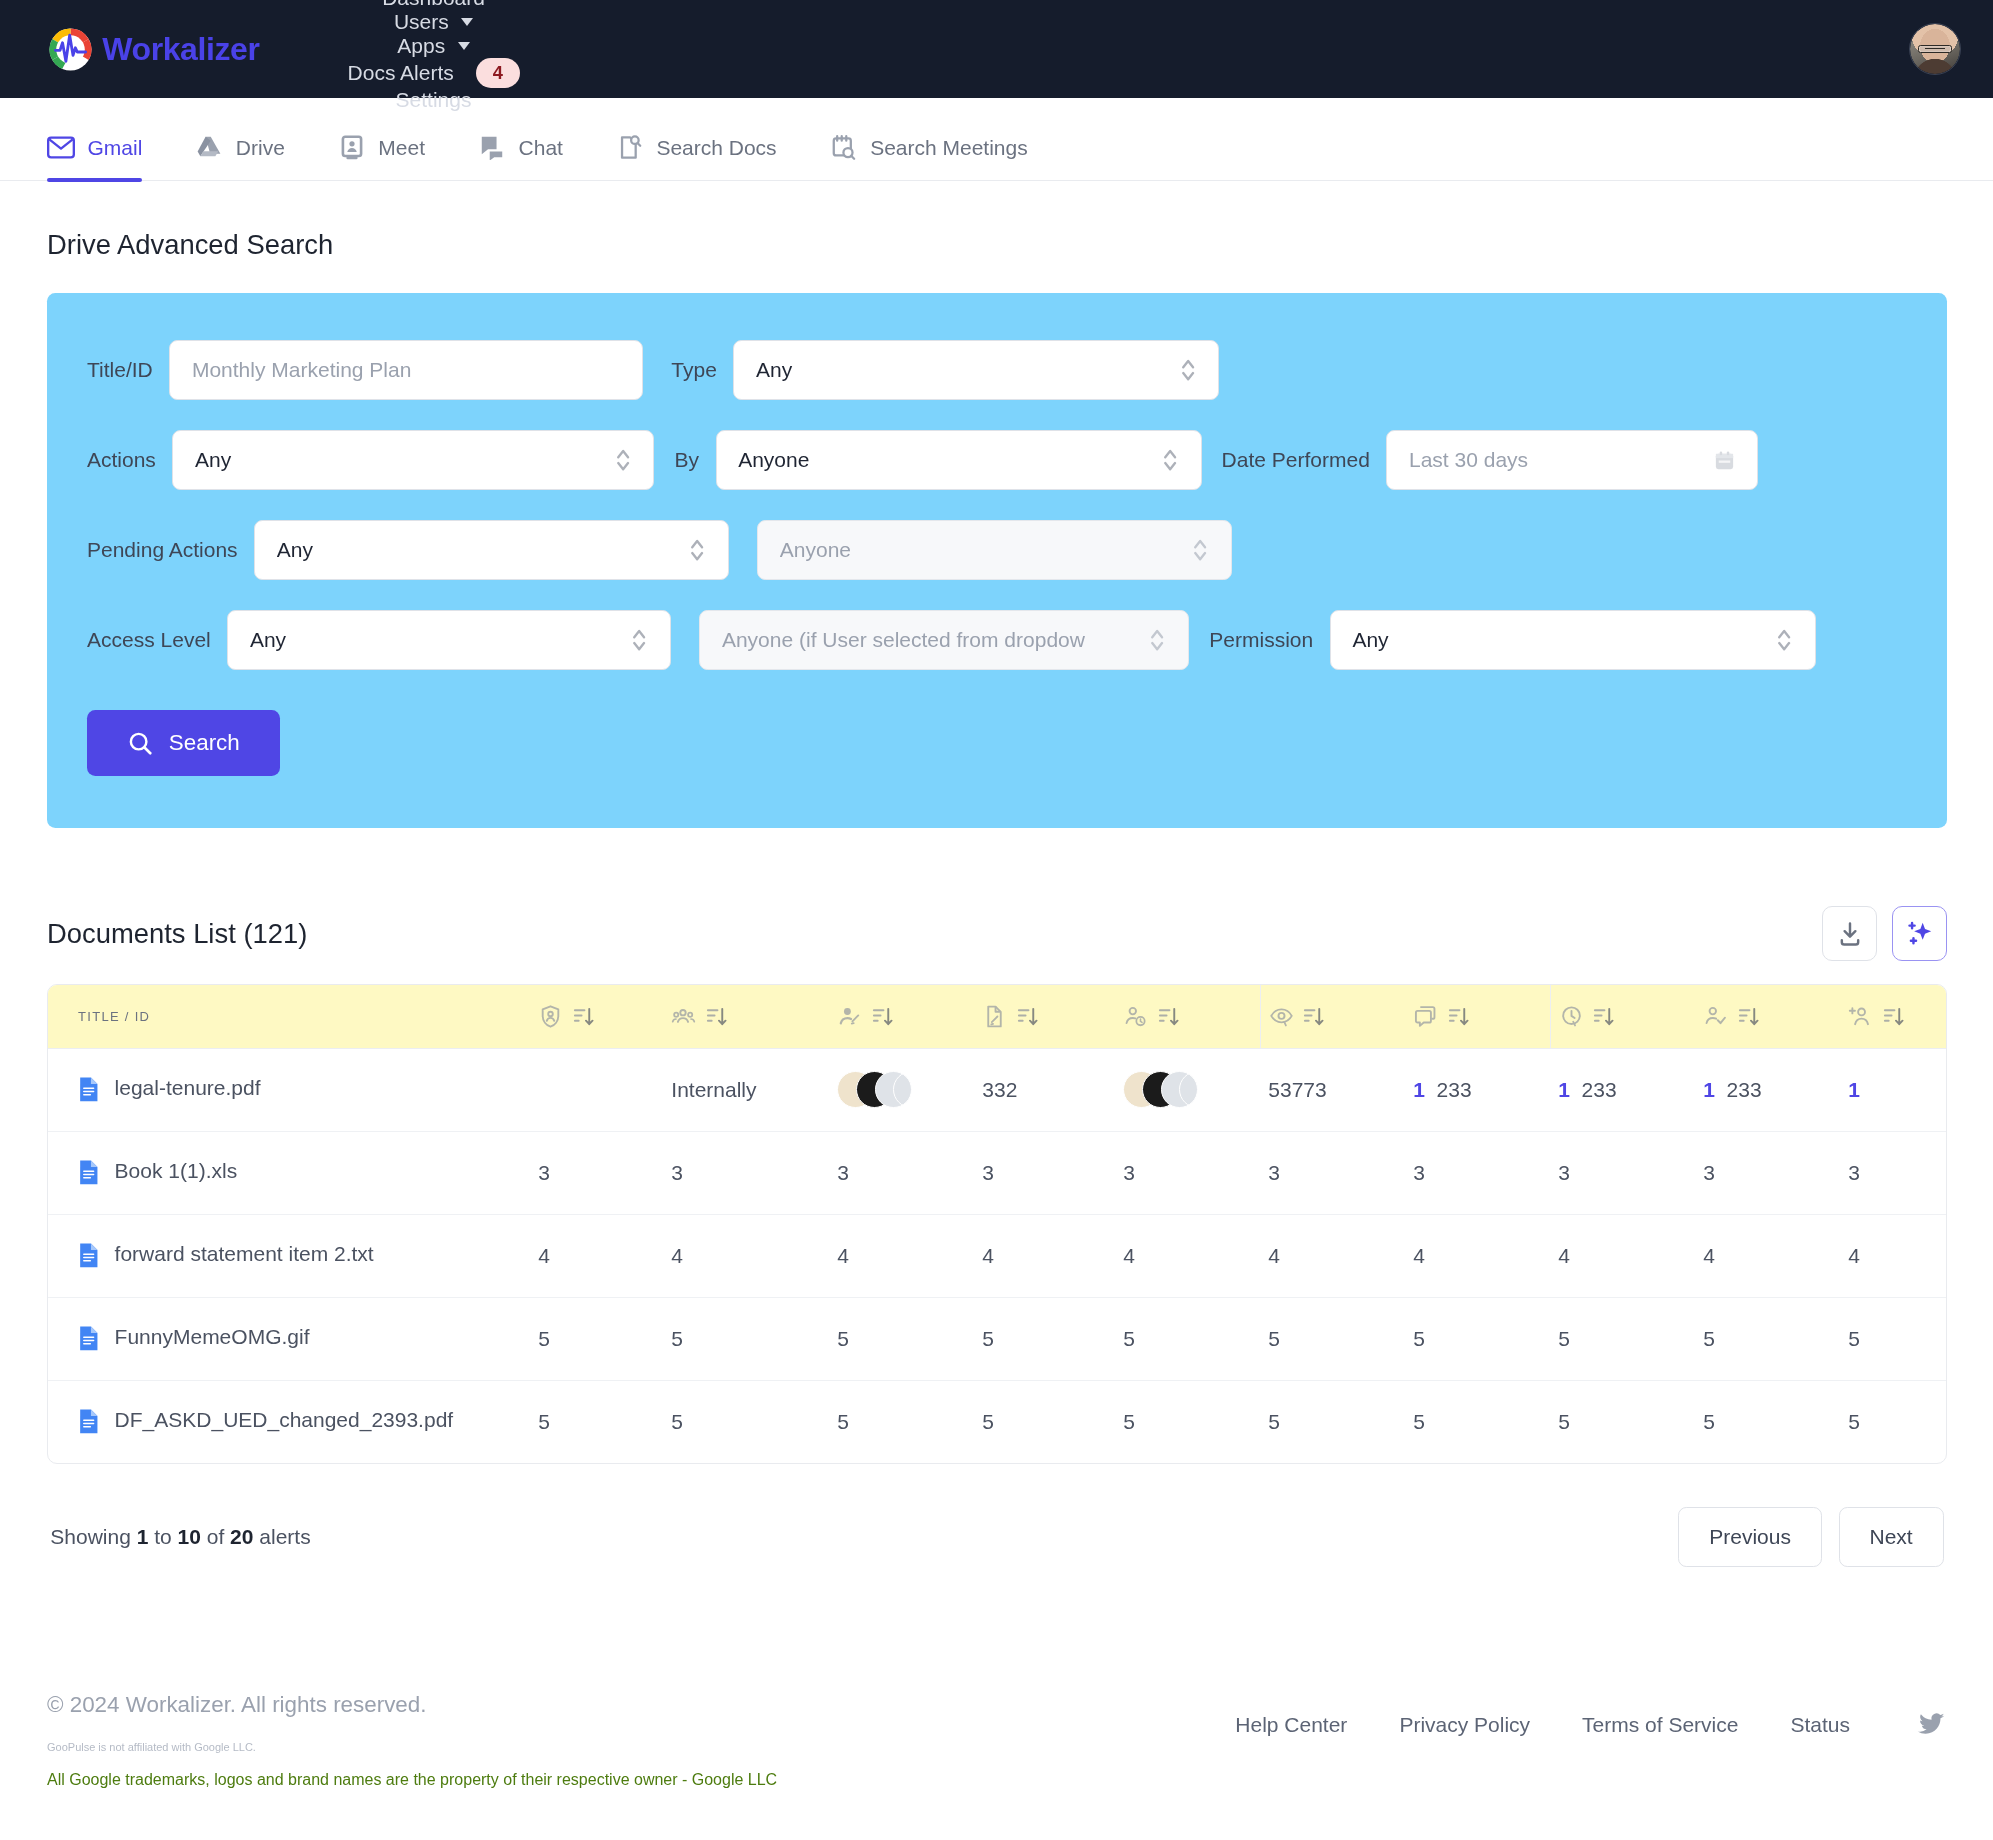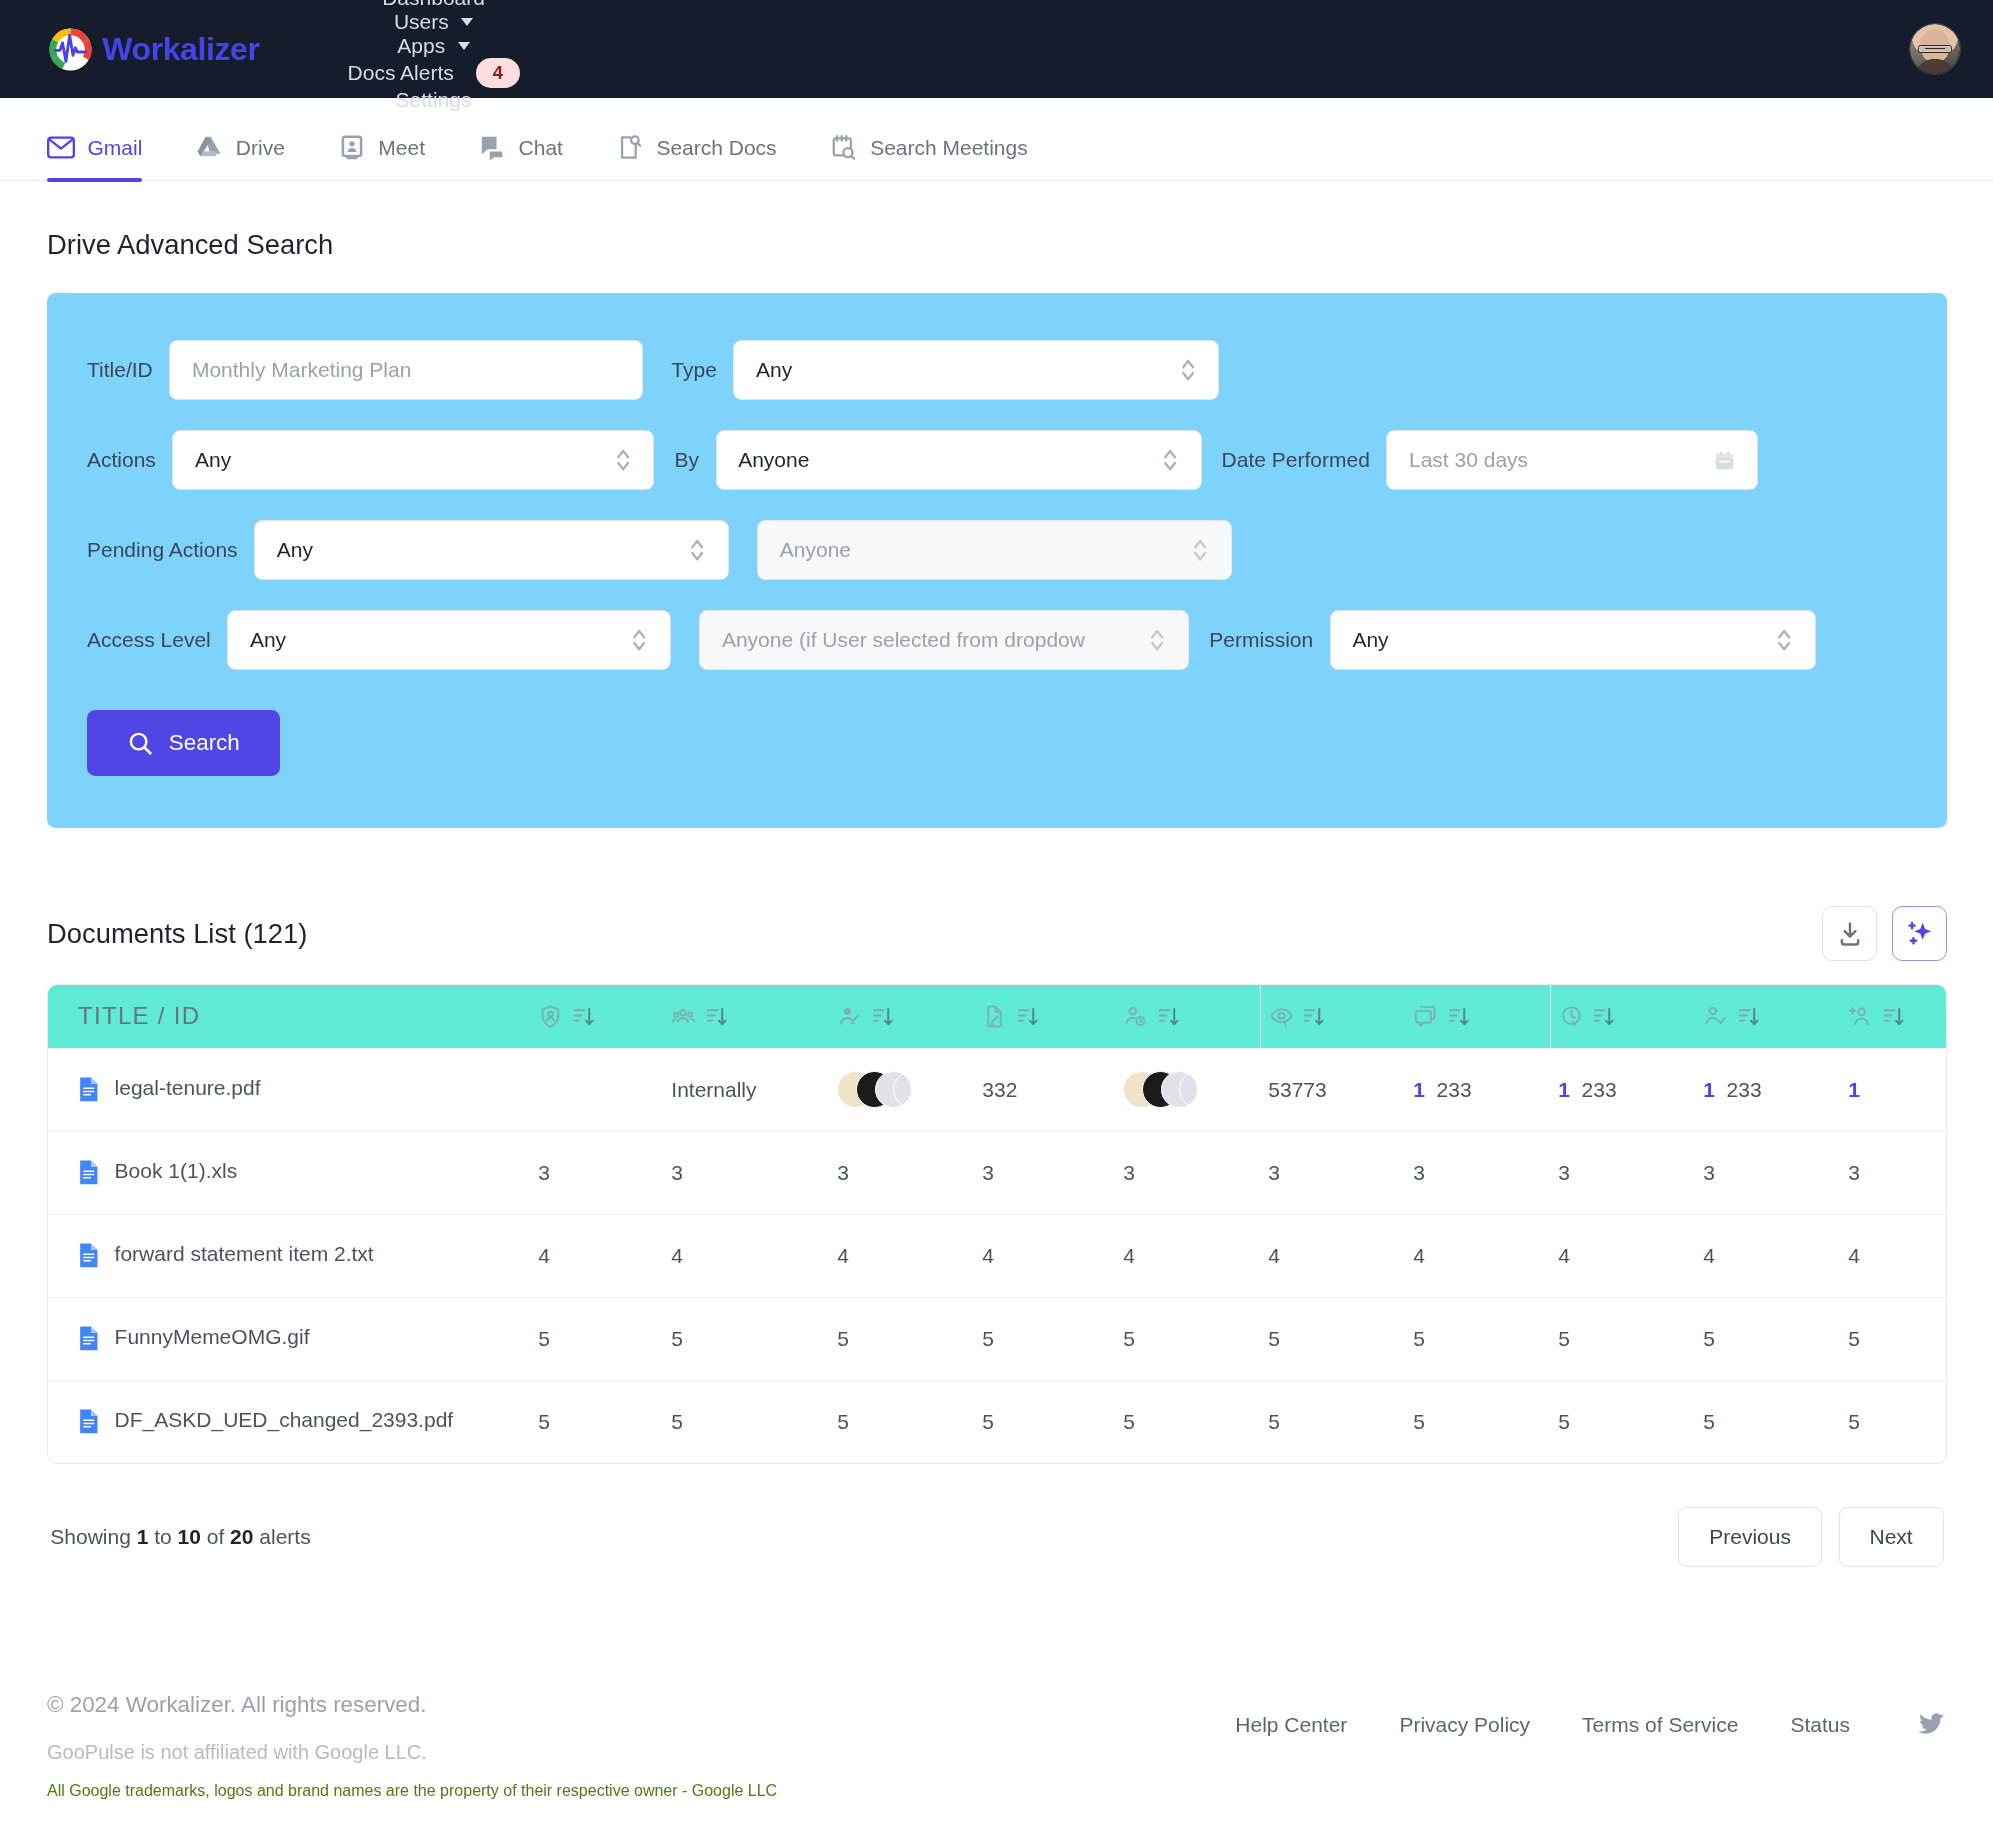--- a/index.html
+++ b/index.html
@@ -147,22 +147,22 @@
     cursor: pointer; margin-left: 15px;
   }
   .icon-btn.accent { border-color: #9a93f2; }
   .icon-btn svg { width: 28px; height: 28px; }
 
   .table-wrap {
     border: 1.7px solid #e9ebef; border-radius: 10px; overflow: hidden; background: #fff;
   }
   table { width: 100%; border-collapse: collapse; table-layout: fixed; }
   thead th {
-    background: #5eead4; border-bottom: 1.7px solid #eceef2; height: 63px;
-    font-size: 24px; font-weight: 400; letter-spacing: 1.3px; color: #6b7280;
+    background: #fef9c3; border-bottom: 1.7px solid #eceef2; height: 63px;
+    font-size: 13px; font-weight: 400; letter-spacing: 1.3px; color: #6b7280;
     text-align: left; padding: 0 8.3px;
   }
   thead th.th-title { padding-left: 30px; }
   thead th.sep { border-left: 1.7px solid #eceef2; }
   .th-icons { display: flex; align-items: center; gap: 8.3px; }
   .th-icons svg.metric { width: 25px; height: 25px; opacity: .65; }
   .th-icons svg.sorter { width: 23px; height: 23px; opacity: .7; }
 
   tbody td {
     height: 83px; border-bottom: 1.7px solid #eff1f4; font-size: 21px;
@@ -191,21 +191,21 @@
   .pg-btn {
     height: 60px; padding: 0 30px; border: 1.7px solid #dfe2e8; background: #fff;
     border-radius: 8.3px; font-size: 21px; color: #3e4656; cursor: pointer;
     margin-left: 16.6px; font-family: inherit;
   }
 
   
   .footer { margin: 125px 0 0; padding: 0 47px 50px; display: flex; align-items: flex-start; }
   .f-left { }
   .f-copy { font-size: 22.4px; color: #9aa1ae; }
-  .f-sub1 { font-size: 20px; color: #b5bbc6; margin-top: 23px; }
+  .f-sub1 { font-size: 11px; color: #b5bbc6; margin-top: 23px; }
   .f-sub2 { font-size: 16px; color: #4d7c0f; margin-top: 18.3px; }
   .f-right { margin-left: auto; display: flex; align-items: center; gap: 0; padding-top: 16.6px; }
   .f-link { font-size: 21px; color: #5c6475; cursor: pointer; margin-left: 52px; white-space: nowrap; }
   .f-social { margin-left: 65px; width: 32px; height: 32px; cursor: pointer; }
 </style>
 </head>
 <body>
 
 <div class="topnav">
   <div class="brand">

